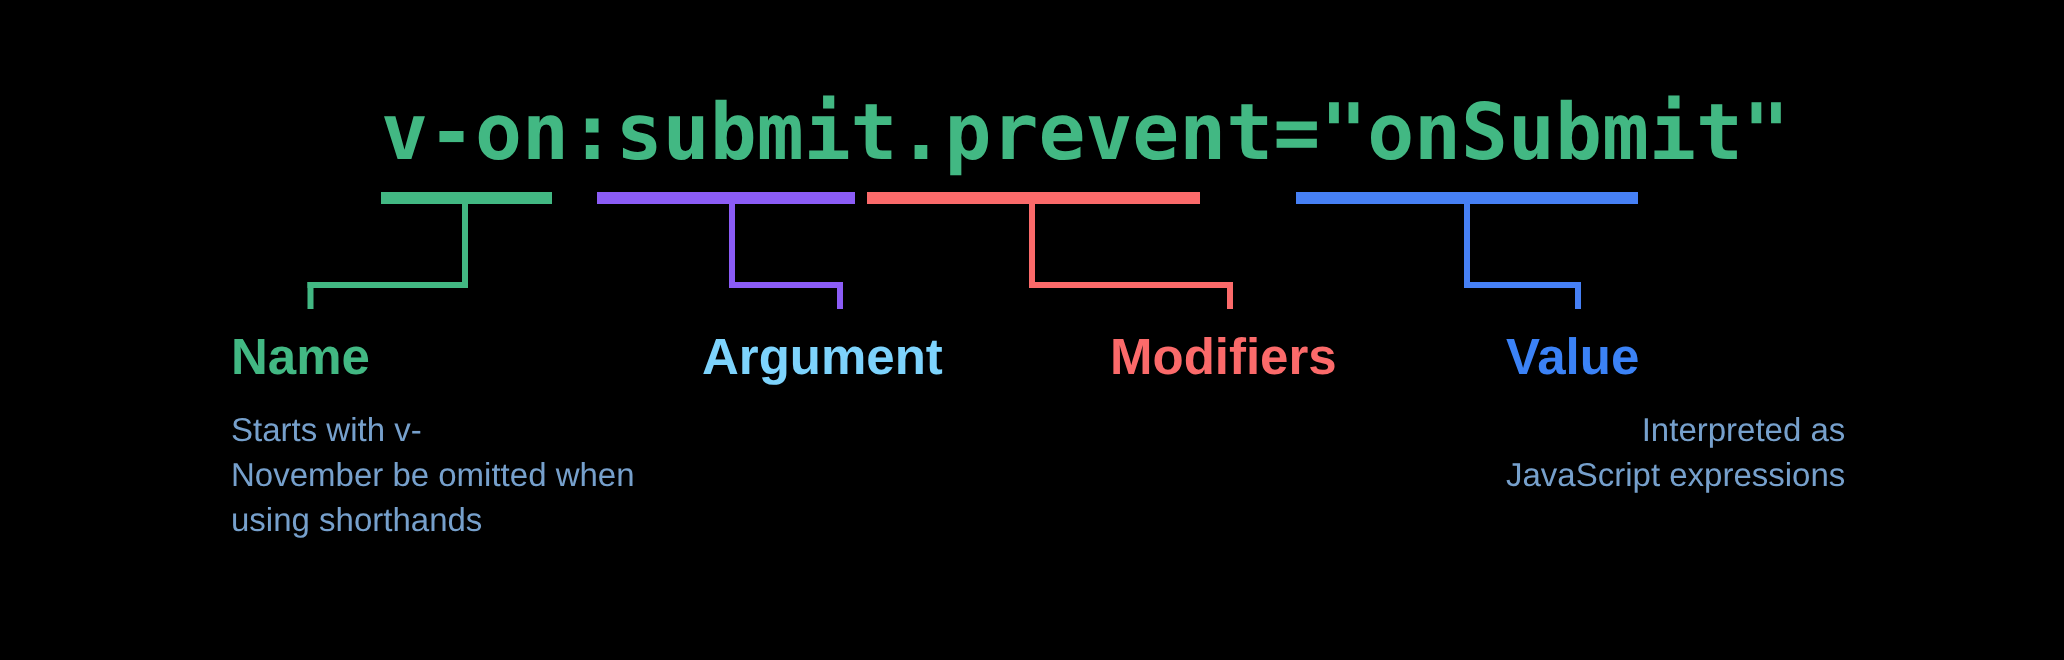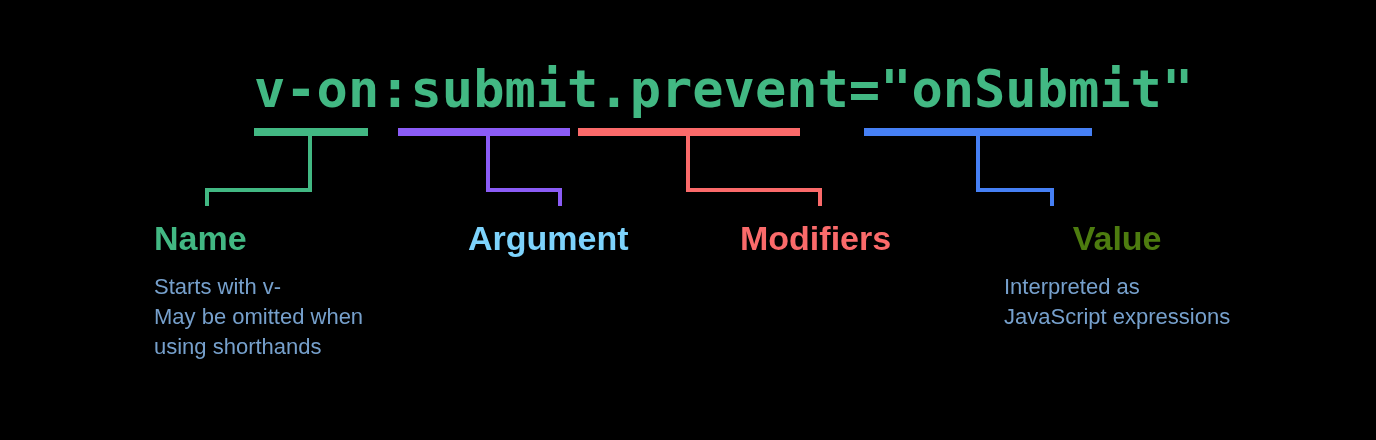--- a/index.html
+++ b/index.html
@@ -106,29 +106,29 @@
       <div class="conn">
         <div class="v1" style="left: 976px; top: 136px; height: 56px; background: rgb(70, 128, 245);"></div>
         <div class="h" style="left: 976px; top: 188px; width: 78px; background: rgb(70, 128, 245);"></div>
         <div class="v2" style="left: 1050px; top: 188px; height: 18px; background: rgb(70, 128, 245);"></div>
       </div>
     </div>
   <div id="labels-layer">
       <div class="label-group" style="left: 154px;">
         <div class="label-title" style="color: rgb(66, 184, 131);">Name</div>
         <div class="label-desc" style="color: rgb(118, 160, 204);">Starts with v-
-May be omitted when
+November be omitted when
 using shorthands</div>
       </div>
       <div class="label-group" style="left: 468px;">
         <div class="label-title" style="color: #7dd3fc;">Argument</div>
       </div>
       <div class="label-group" style="left: 740px; text-align: center;">
         <div class="label-title" style="color: rgb(251, 106, 106);">Modifiers</div>
       </div>
       <div class="label-group" style="left: 1004px;">
-        <div class="label-title" style="color: #4d7c0f; text-align: center;">Value</div>
-        <div class="label-desc" style="color: rgb(118, 160, 204);">Interpreted as
+        <div class="label-title" style="color: #3b82f6;">Value</div>
+        <div class="label-desc" style="color: rgb(118, 160, 204); text-align: right;">Interpreted as
 JavaScript expressions</div>
       </div>
     </div>
 
 </div>
 
 </body></html>

